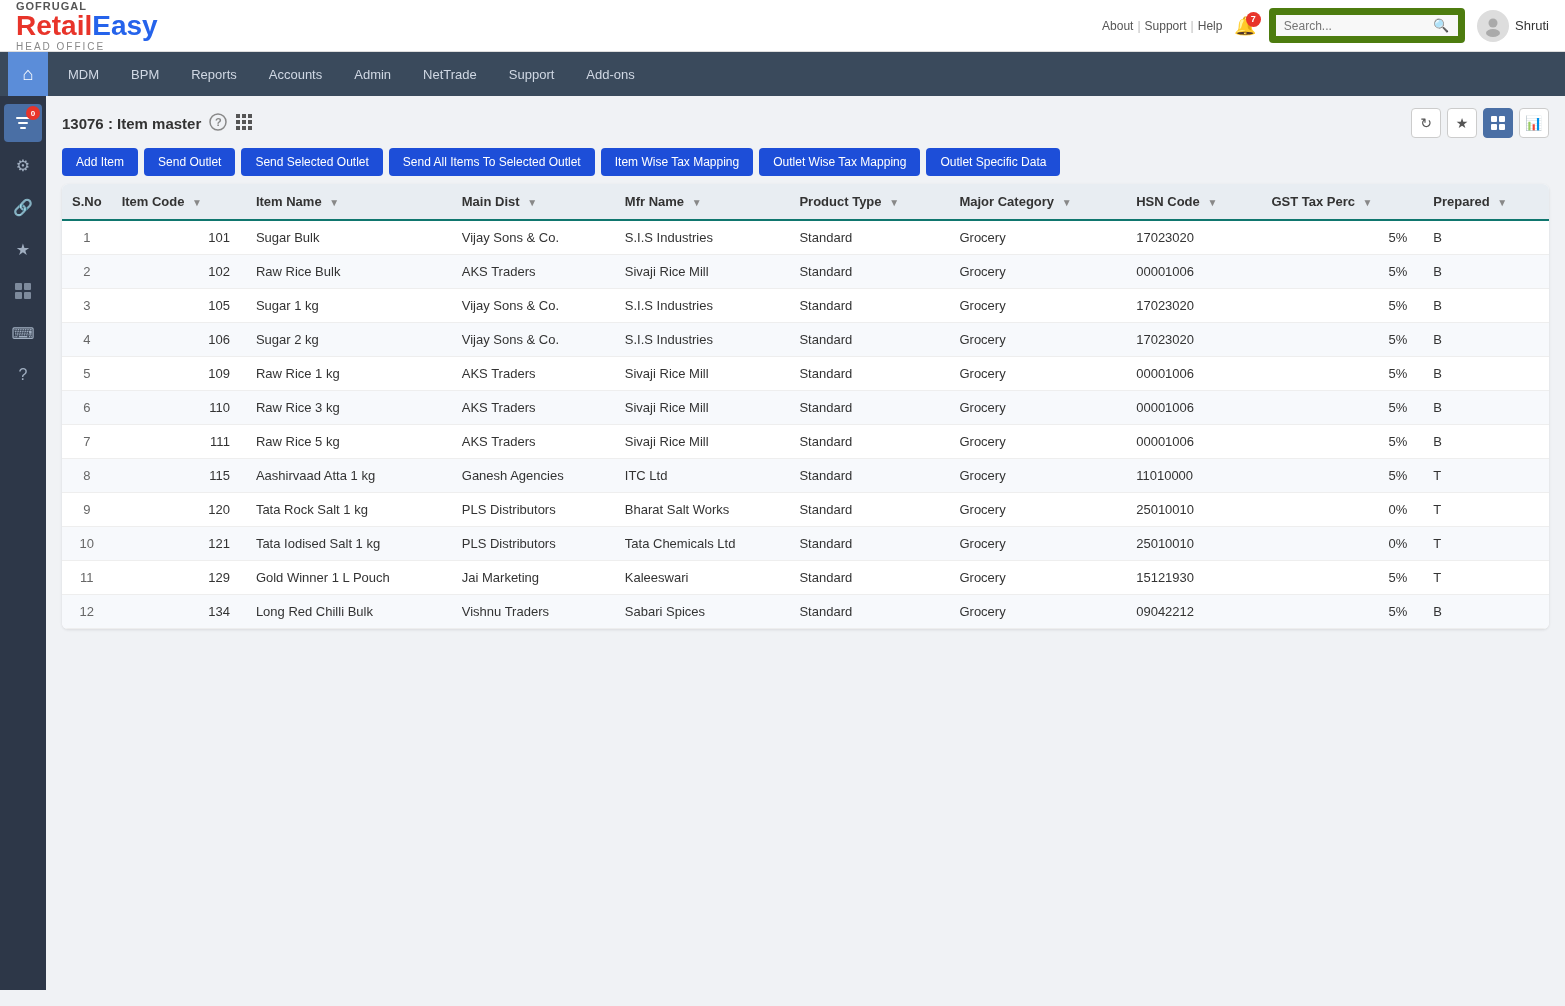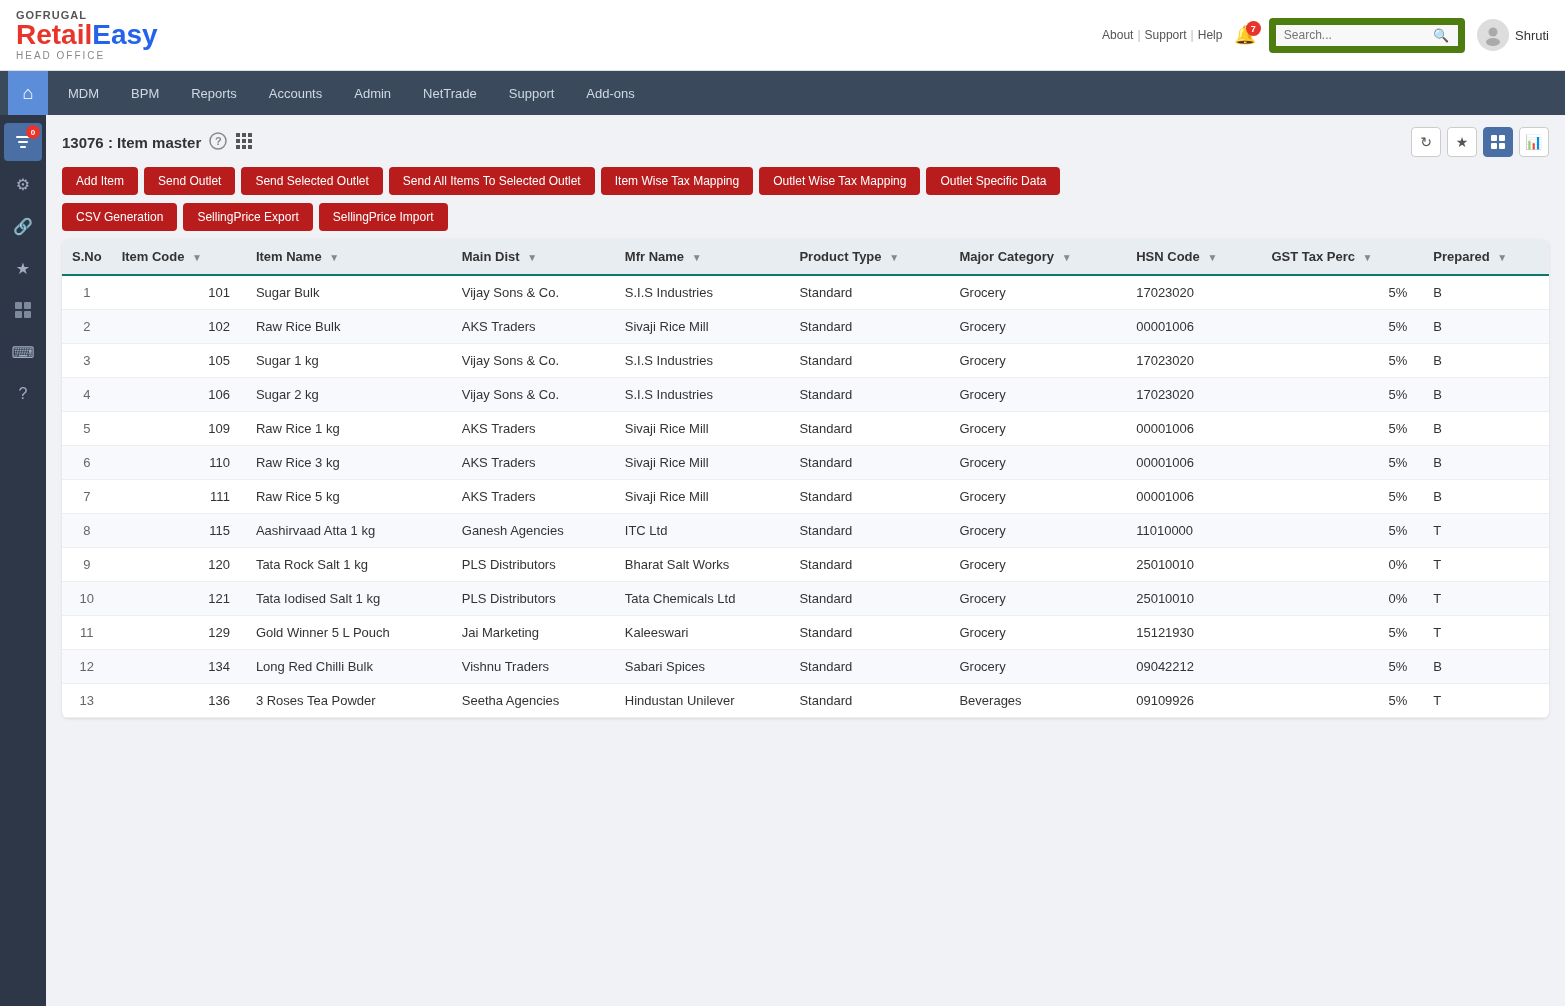--- a/index.html
+++ b/index.html
@@ -6,21 +6,21 @@
     body { background: #f0f2f5; font-size: 13px; }
 
     
     .top-header {
       background: #fff;
       display: flex;
       align-items: center;
       justify-content: space-between;
       padding: 6px 16px;
       border-bottom: 1px solid #ddd;
-      height: 71px;
+      height: 52px;
     }
     .logo-area { display: flex; flex-direction: column; }
     .logo-gofrugal { font-size: 11px; color: #555; letter-spacing: 1px; font-weight: 600; }
     .logo-retail { font-size: 28px; font-weight: 900; line-height: 1; }
     .logo-retail .retail { color: #e8342a; margin-top: 24px; }
     .logo-retail .easy { color: #2563eb; }
     .logo-head { font-size: 10px; color: #888; letter-spacing: 2px; margin-top: 1px; }
 
     .header-right { display: flex; align-items: center; gap: 12px; }
     .header-links { display: flex; align-items: center; gap: 4px; font-size: 12px; color: #555; }
@@ -97,21 +97,21 @@
     .icon-btn {
       background: #fff; border: 1px solid #ccc; border-radius: 4px;
       width: 30px; height: 30px; display: flex; align-items: center; justify-content: center;
       cursor: pointer; color: #555; font-size: 14px;
     }
     .icon-btn.active { background: #4a6fa5; color: #fff; border-color: #4a6fa5; }
 
     
     .action-buttons { display: flex; flex-wrap: wrap; gap: 6px; margin-bottom: 8px; }
     .btn-primary {
-      background: #b91c1c; color: #fff; border: none; border-radius: 4px;
+      background: #1d4ed8; color: #fff; border: none; border-radius: 4px;
       padding: 7px 14px; font-size: 12px; font-weight: 500; cursor: pointer;
       white-space: nowrap;
     }
 
     
     .table-container {
       background: #fff; border-radius: 6px; overflow: auto;
       box-shadow: 0 1px 3px rgba(0,0,0,0.1);
     }
     table { width: 100%; border-collapse: collapse; font-size: 13px; }
@@ -247,25 +247,20 @@
     <div class="action-buttons">
       <button class="btn-primary">Add Item</button>
       <button class="btn-primary">Send Outlet</button>
       <button class="btn-primary">Send Selected Outlet</button>
       <button class="btn-primary">Send All Items To Selected Outlet</button>
       <button class="btn-primary">Item Wise Tax Mapping</button>
       <button class="btn-primary">Outlet Wise Tax Mapping</button>
       <button class="btn-primary">Outlet Specific Data</button>
     </div>
 
-    <div class="action-buttons">
-      <button class="btn-primary">CSV Generation</button>
-      <button class="btn-primary">SellingPrice Export</button>
-      <button class="btn-primary">SellingPrice Import</button>
-    </div>
 
     <div class="table-container">
       <table>
         <thead>
           <tr>
             <th>S.No</th>
             <th>Item Code <span class="sort-arrow">▼</span></th>
             <th>Item Name <span class="sort-arrow">▼</span></th>
             <th>Main Dist <span class="sort-arrow">▼</span></th>
             <th>Mfr Name <span class="sort-arrow">▼</span></th>
@@ -393,51 +388,39 @@
               <td>Tata Chemicals Ltd</td>
               <td>Standard</td>
               <td>Grocery</td>
               <td>25010010</td>
               <td class="td-perc">0%</td>
               <td>T</td>
             </tr>
             <tr>
               <td class="td-sno">11</td>
               <td class="td-code">129</td>
-              <td>Gold Winner 5 L Pouch</td>
+              <td>Gold Winner 1 L Pouch</td>
               <td>Jai Marketing</td>
               <td>Kaleeswari</td>
               <td>Standard</td>
               <td>Grocery</td>
               <td>15121930</td>
               <td class="td-perc">5%</td>
               <td>T</td>
             </tr>
             <tr>
               <td class="td-sno">12</td>
               <td class="td-code">134</td>
               <td>Long Red Chilli Bulk</td>
               <td>Vishnu Traders</td>
               <td>Sabari Spices</td>
               <td>Standard</td>
               <td>Grocery</td>
               <td>09042212</td>
               <td class="td-perc">5%</td>
               <td>B</td>
             </tr>
-            <tr>
-              <td class="td-sno">13</td>
-              <td class="td-code">136</td>
-              <td>3 Roses Tea Powder</td>
-              <td>Seetha Agencies</td>
-              <td>Hindustan Unilever</td>
-              <td>Standard</td>
-              <td>Beverages</td>
-              <td>09109926</td>
-              <td class="td-perc">5%</td>
-              <td>T</td>
-            </tr>
           </tbody>
       </table>
     </div>
 
   </div>
 </div>
 
 </body></html>

